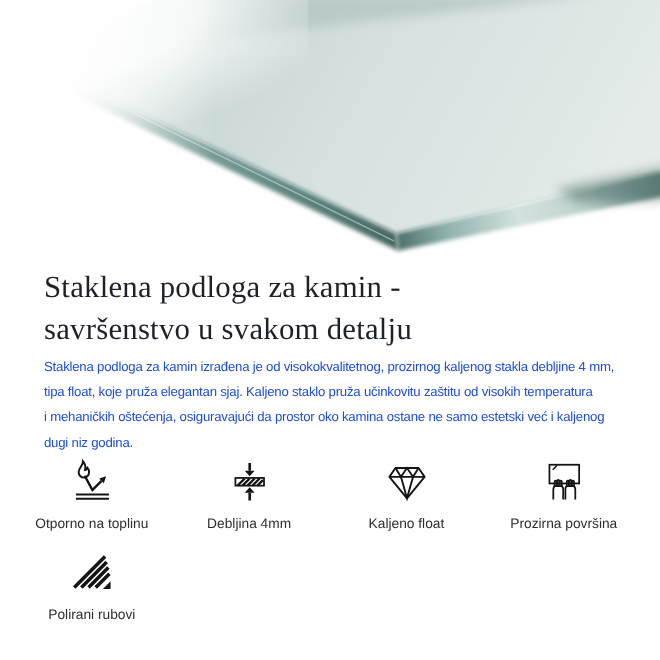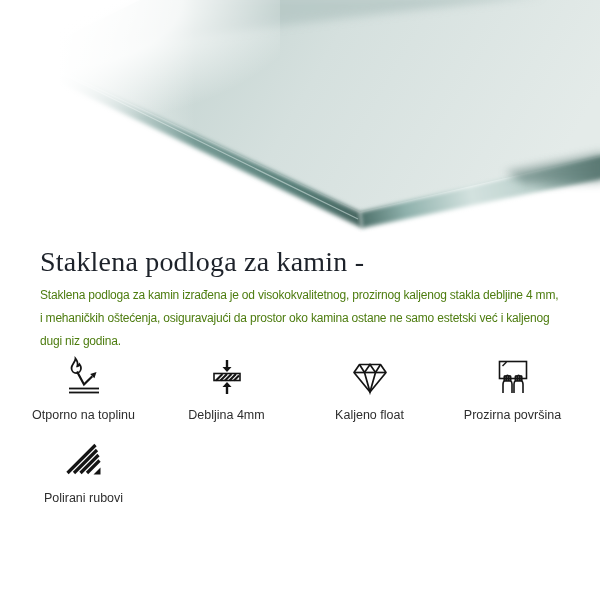--- a/index.html
+++ b/index.html
@@ -21,21 +21,21 @@
     letter-spacing:.2px;
     color:#1d222a;
     margin-top:3px;
   }
   h1.title span { display:block; }
   .desc { margin-top:3px; }
   .desc .line {
     font-size:12px;
     letter-spacing:-0.2px;
     line-height:23px;
-    color:#4d7c0f;
+    color:#1d4ed8;
     white-space:nowrap;
   }
 
   
   .features {
     margin:0 12px 0;
     display:grid;
     grid-template-columns:repeat(4,1fr);
     row-gap:14px;
   }
@@ -106,23 +106,25 @@
       <polygon points="505,172 605,152 605,182 525,184" fill="#55736e" opacity="0.55" filter="url(#soft)"></polygon>
 
       <rect x="0" y="0" width="195" height="240" fill="url(#gFadeLeft)"></rect>
       <rect x="0" y="0" width="280" height="130" fill="url(#gFadeTL)"></rect>
     </svg>
   </div>
 
   <div class="content">
     <h1 class="title">
       <span>Staklena podloga za kamin -</span>
+      <span>savršenstvo u svakom detalju</span>
     </h1>
     <div class="desc">
       <div class="line">Staklena podloga za kamin izrađena je od visokokvalitetnog, prozirnog kaljenog stakla debljine 4 mm,</div>
+      <div class="line">tipa float, koje pruža elegantan sjaj. Kaljeno staklo pruža učinkovitu zaštitu od visokih temperatura</div>
       <div class="line">i mehaničkih oštećenja, osiguravajući da prostor oko kamina ostane ne samo estetski već i kaljenog</div>
       <div class="line">dugi niz godina.</div>
     </div>
   </div>
 
   <div class="features">
 
     <div class="feature">
       <div class="icon-box">
         <svg width="44" height="44" viewBox="0 0 44 44" stroke-width="1.8">

